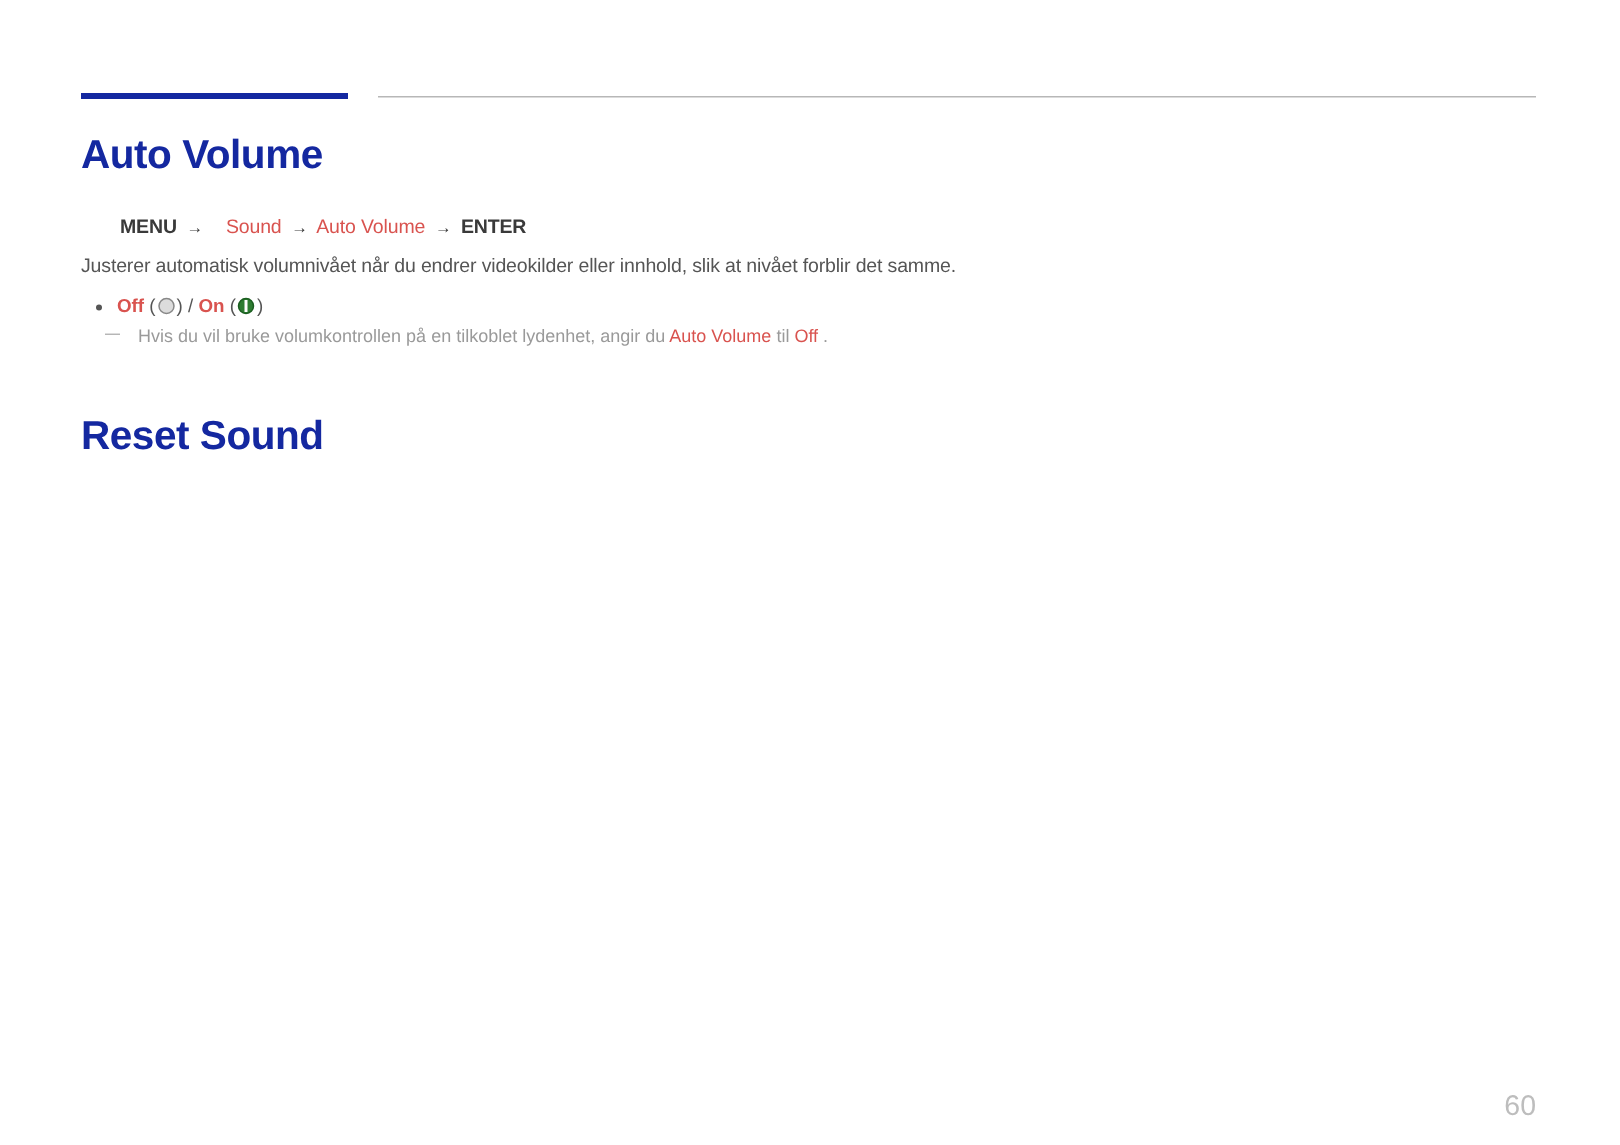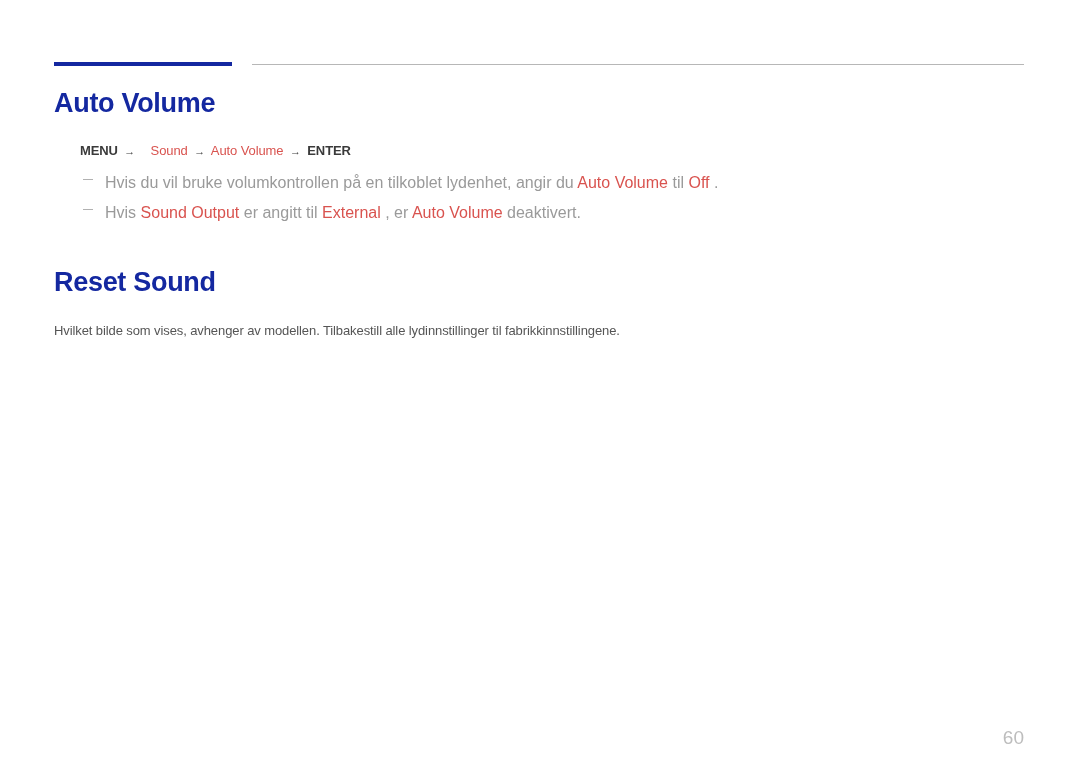--- a/index.html
+++ b/index.html
@@ -78,24 +78,24 @@
     color: var(--text);
   }
   ul.opts li { margin-bottom: 4px; }
   ul.opts .r { color: var(--red); font-weight: 600; }
   ul.opts .icon {
     display: inline-block;
     vertical-align: -2px;
     margin: 0 1px;
   }
   .notes {
-    margin: 13px;
+    margin: 0;
     padding: 0 0 0 38px;
     list-style: none;
-    font-size: 16px;
+    font-size: 12px;
     color: var(--gray);
   }
   .notes li {
     position: relative;
     margin-bottom: 6px;
     line-height: 1.5;
   }
   .notes li::before {
     content: "―";
     position: absolute;
@@ -129,43 +129,48 @@
   <div class="crumb">
     <span class="b">MENU</span>
     <span class="arr">&nbsp;→&nbsp;&nbsp;&nbsp;&nbsp;</span>
     <span class="r">Sound</span>
     <span class="arr">&nbsp;→&nbsp;</span>
     <span class="r">Auto Volume</span>
     <span class="arr">&nbsp;→&nbsp;</span>
     <span class="b">ENTER</span>
   </div>
 
+  <p class="lead">Justerer automatisk volumnivået når du endrer videokilder eller innhold, slik at nivået forblir det samme.</p>
 
+  <ul class="opts">
+    <li>
+      <span class="r">Off</span>
+      (<svg class="icon" width="12" height="12">
+          <circle cx="6" cy="6" r="5" fill="#dcdcdc" stroke="#888" stroke-width="1"></circle>
+        </svg>)
+      /
+      <span class="r">On</span>
+      (<svg class="icon" width="12" height="12">
+          <circle cx="6" cy="6" r="5" fill="#2e7d32" stroke="#1b5e20" stroke-width="1"></circle>
+          <rect x="5" y="2" width="2" height="8" fill="#fff"></rect>
+        </svg>)
+    </li>
+  </ul>
 
   <ul class="notes">
     <li>
       <span>Hvis du vil bruke volumkontrollen på en tilkoblet lydenhet, angir du </span>
       <span class="r">Auto Volume</span>
       <span> til </span>
       <span class="r">Off</span>
       <span>.</span>
     </li>
-    <li>
-      <span>Hvis </span>
-      <span class="r">Sound Output</span>
-      <span> er angitt til </span>
-      <span class="r">External</span>
-      <span>, er </span>
-      <span class="r">Auto Volume</span>
-      <span> deaktivert.</span>
-    </li>
   </ul>
 
   <div class="section2">
     <h1>Reset Sound</h1>
 
 
-    <p class="lead">Hvilket bilde som vises, avhenger av modellen. Tilbakestill alle lydinnstillinger til fabrikkinnstillingene.</p>
   </div>
 
 </div>
 
 <div class="page-num">60</div>
 
 </body></html>

